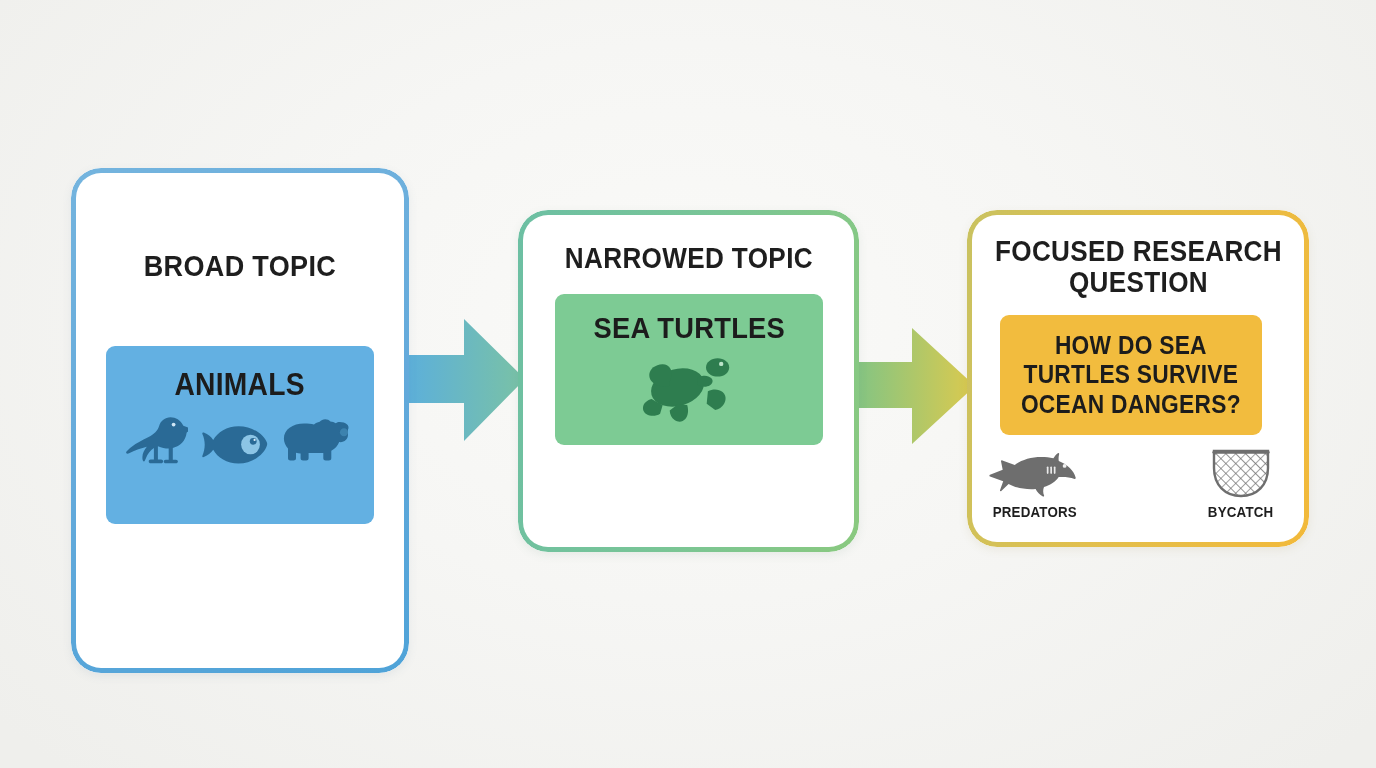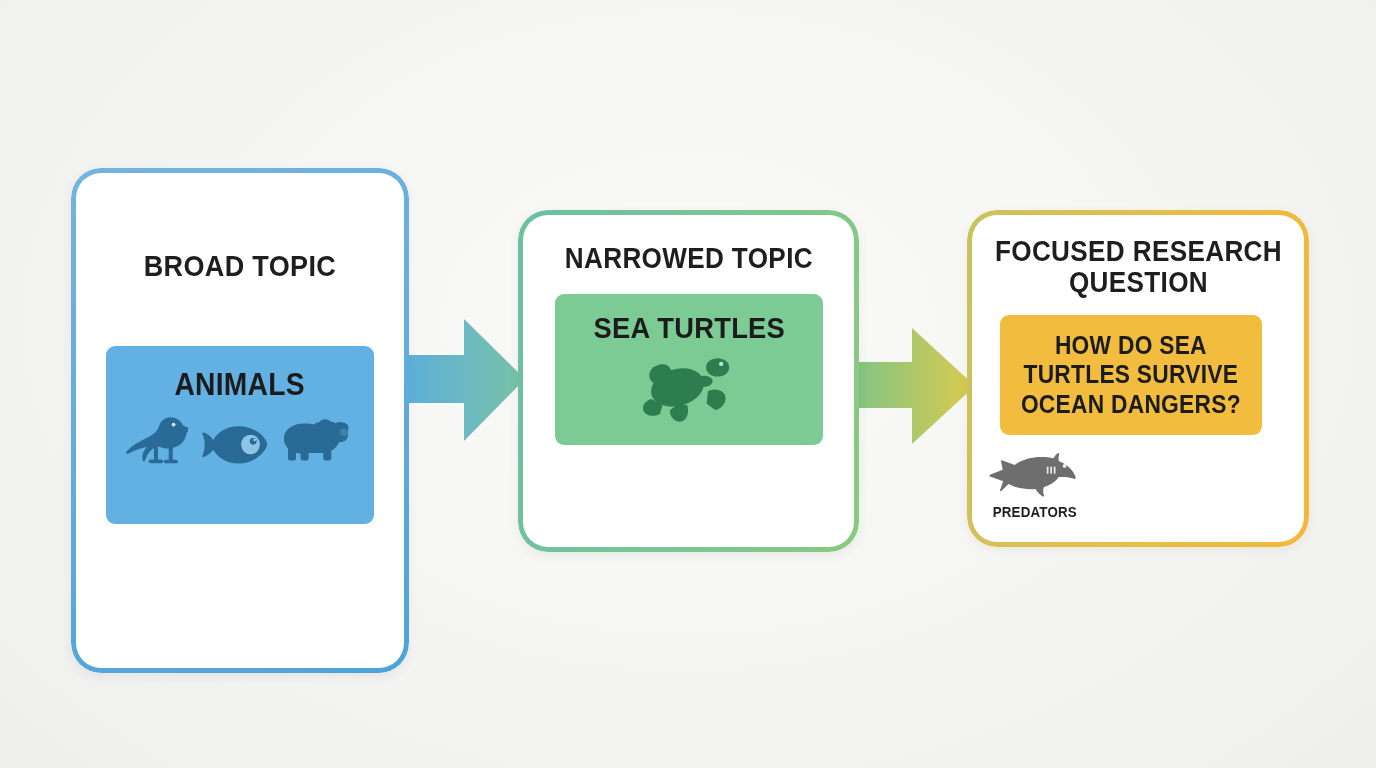--- a/index.html
+++ b/index.html
@@ -337,17 +337,38 @@
               <rect x="64.8" y="14.5" width="1.7" height="7.4" rx="0.8" fill="#E9E9E9"></rect>
 
               <circle cx="75.6" cy="13.9" r="1.9" fill="#F2F2F2"></circle>
             </g>
           </svg>
         </span>
         <span class="risk-label">PREDATORS</span>
       </div>
 
 
+      <div class="risk-item">
+        <span class="risk-icon">
+          <svg width="60" height="50" viewBox="0 0 60 50">
+            <defs>
+              <clipPath id="net-clip">
+                <path d="M3,3 L57,3 L57,20 C57,37 46,48 30,48 C14,48 3,37 3,20 Z"></path>
+              </clipPath>
+              <pattern id="net-mesh" width="7" height="7" patternUnits="userSpaceOnUse" patternTransform="rotate(45)">
+                <rect width="7" height="7" fill="#FFFFFF"></rect>
+                <path d="M0,0 L0,7 M0,0 L7,0" stroke="#6E6E6E" stroke-width="1.25"></path>
+              </pattern>
+            </defs>
+            <g clip-path="url(#net-clip)">
+              <rect x="0" y="0" width="60" height="50" fill="url(#net-mesh)"></rect>
+            </g>
+            <path d="M3,3 L57,3 L57,20 C57,37 46,48 30,48 C14,48 3,37 3,20 Z" fill="none" stroke="#6E6E6E" stroke-width="2.4"></path>
+            <path d="M3,4.2 L57,4.2" stroke="#6E6E6E" stroke-width="3.2" stroke-linecap="round"></path>
+          </svg>
+        </span>
+        <span class="risk-label">BYCATCH</span>
+      </div>
 
     </div>
   </div>
 
 </div>
 
 </body></html>

